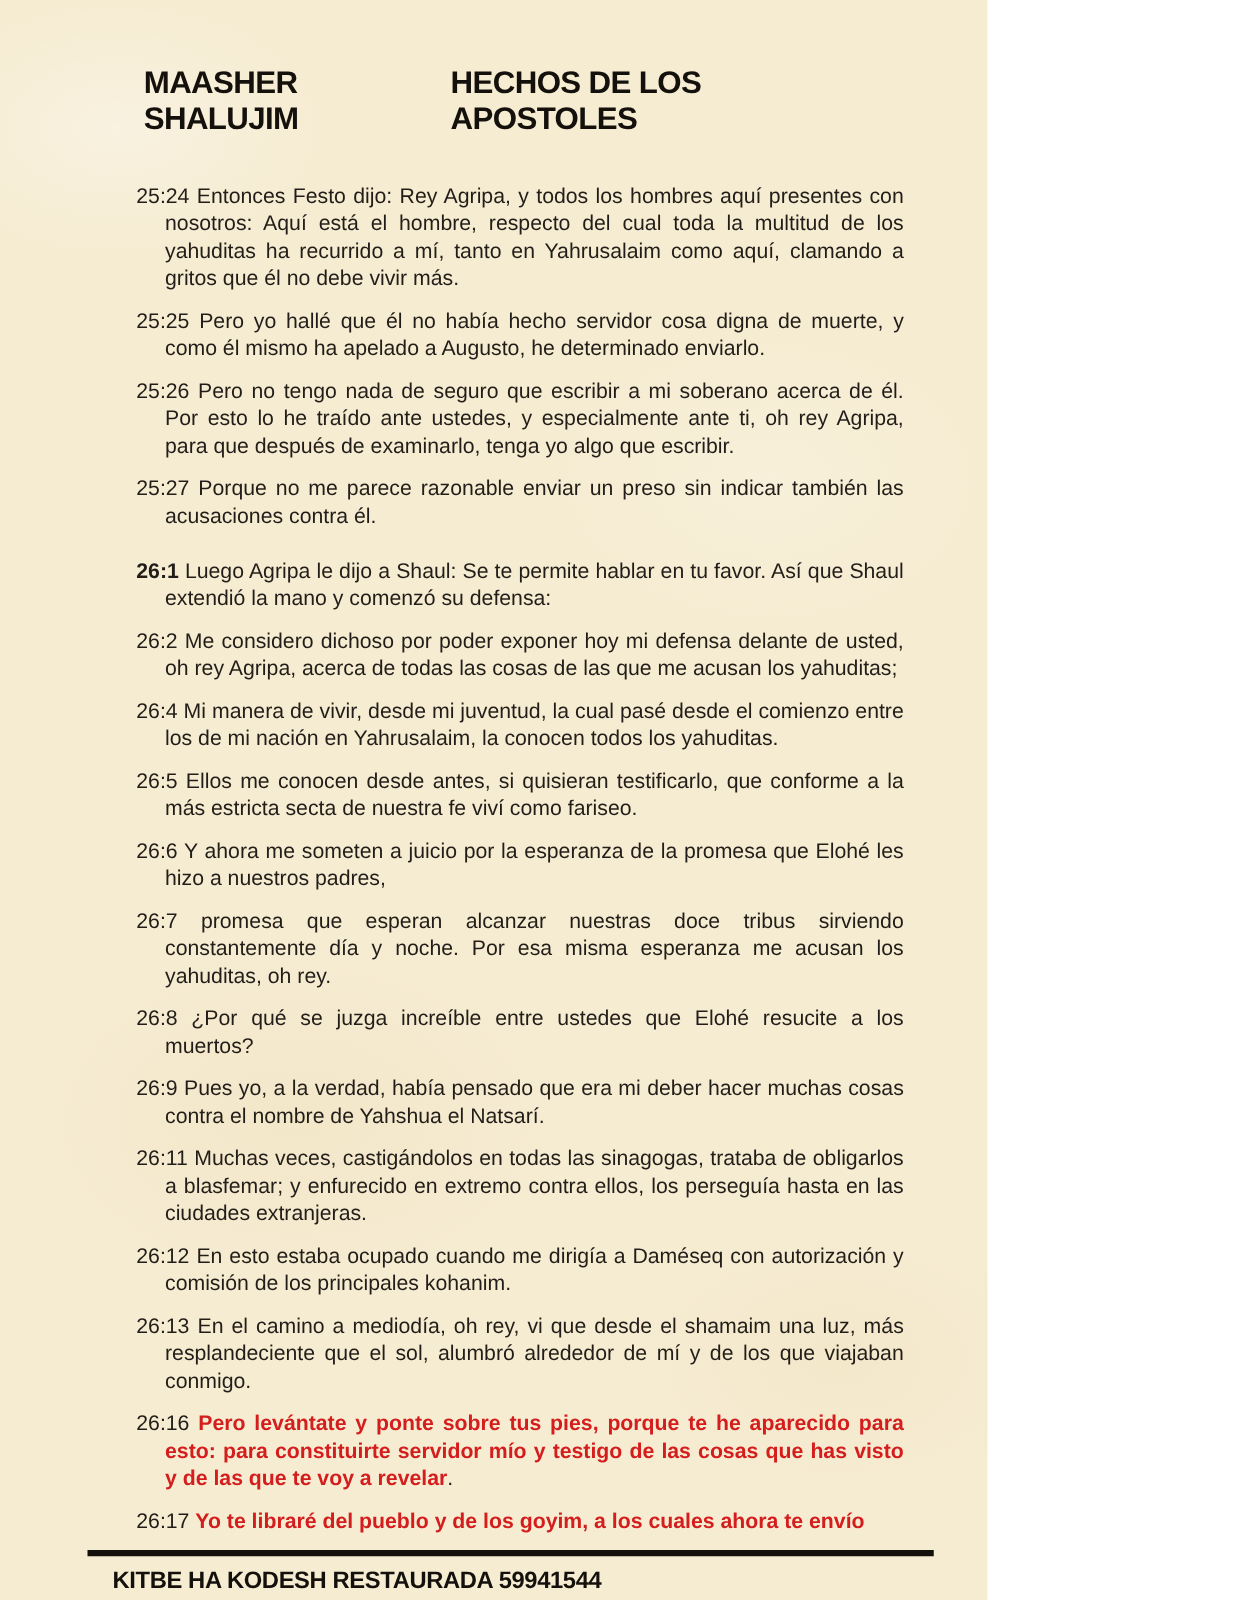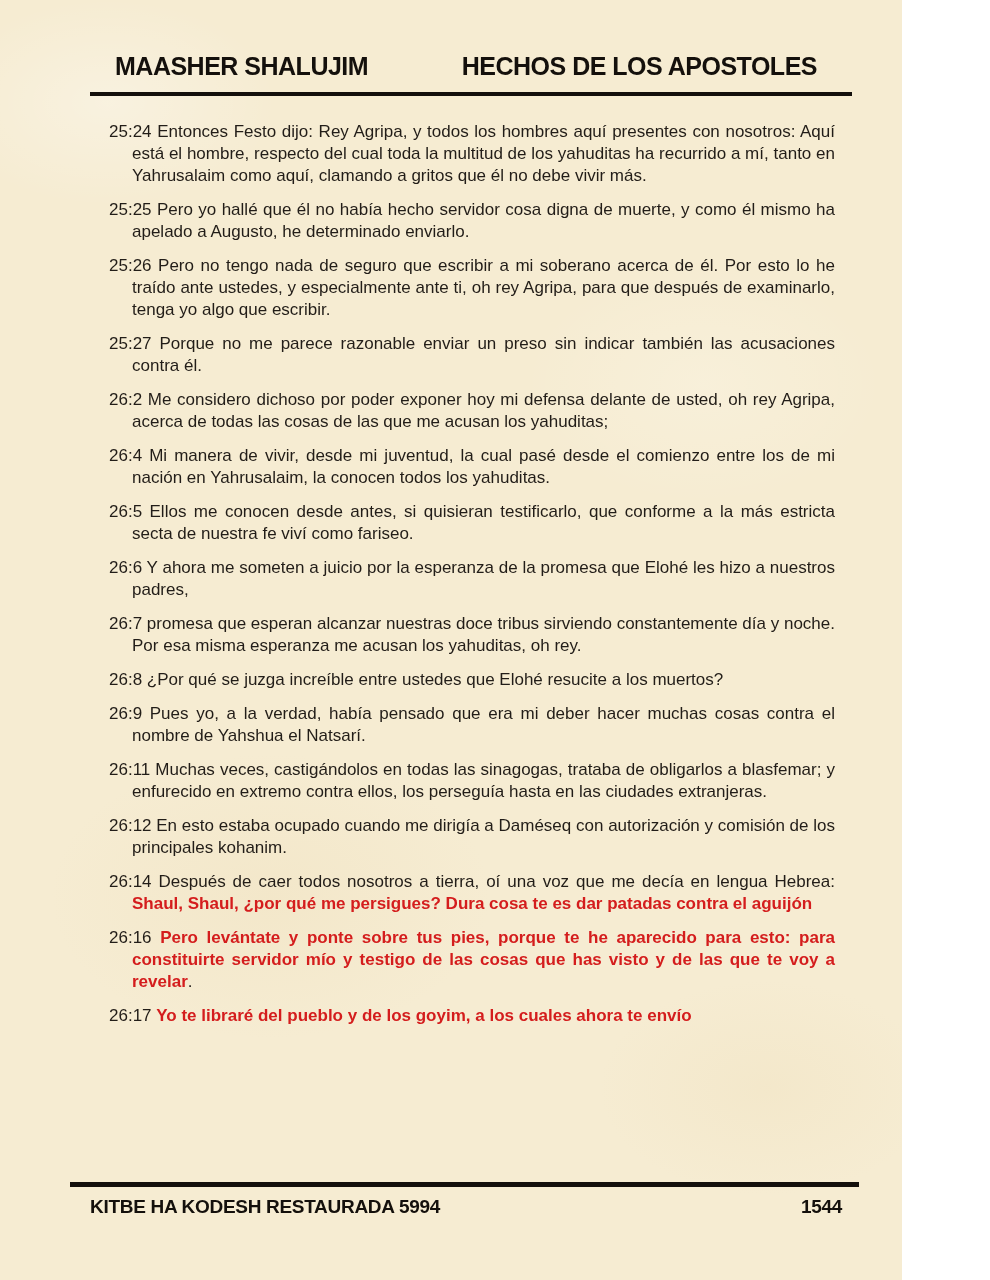--- a/index.html
+++ b/index.html
@@ -2,21 +2,21 @@
 <html><head>
 <meta charset="utf-8">
 <style>
   html,body { margin:0; padding:0; }
   body {
     width:990px; height:1280px;
     font-family:"Liberation Sans", sans-serif;
     overflow:hidden;
   }
   .page {
-    width:902px; height:1280px;
+    width:790px; height:1280px;
     box-sizing:border-box;
     background-color:#f6ecd2;
     background-image:
       radial-gradient(ellipse 260px 160px at 12% 8%,  rgba(255,255,255,0.30), rgba(255,255,255,0) 65%),
       radial-gradient(ellipse 300px 200px at 78% 30%, rgba(255,253,245,0.22), rgba(255,255,255,0) 60%),
       radial-gradient(ellipse 340px 220px at 30% 70%, rgba(228,206,158,0.16), rgba(228,206,158,0) 65%),
       radial-gradient(ellipse 280px 180px at 85% 85%, rgba(228,206,158,0.14), rgba(228,206,158,0) 60%);
     display:flex; flex-direction:column;
   }
   .header-row {
@@ -42,21 +42,21 @@
   .vnum { white-space:nowrap; }
   .vnum.bold { font-weight:bold; }
   .seg-red { color:#d41d1d; font-weight:bold; }
   .footer { margin-top:auto; padding-bottom:62px; }
   .footer-rule {
     height:5px; background:#14100c;
     margin:0 43px 0 70px;
   }
   .footer-row {
     margin:9px 60px 0 90px;
-    display:flex; justify-content:space-between; align-items:baseline;
+    display:flex; align-items:baseline;
     font-weight:bold; font-size:19px; letter-spacing:-0.3px;
     color:#14100c;
   }
 </style>
 </head>
 <body>
 
 <div class="page">
 
   <div class="header-row">
@@ -65,30 +65,31 @@
   </div>
 
   <div class="header-rule"></div>
 
   <div class="body-text" id="verses-container">
 
   <p class="verse"><span class="vnum">25:24 </span><span class="seg-normal">Entonces Festo dijo: Rey Agripa, y todos los hombres aquí presentes con nosotros: Aquí está el hombre, respecto del cual toda la multitud de los yahuditas ha recurrido a mí, tanto en Yahrusalaim como aquí, clamando a gritos que él no debe vivir más.</span></p>
       <p class="verse"><span class="vnum">25:25 </span><span class="seg-normal">Pero yo hallé que él no había hecho servidor cosa digna de muerte, y como él mismo ha apelado a Augusto, he determinado enviarlo.</span></p>
       <p class="verse"><span class="vnum">25:26 </span><span class="seg-normal">Pero no tengo nada de seguro que escribir a mi soberano acerca de él. Por esto lo he traído ante ustedes, y especialmente ante ti, oh rey Agripa, para que después de examinarlo, tenga yo algo que escribir.</span></p>
       <p class="verse"><span class="vnum">25:27 </span><span class="seg-normal">Porque no me parece razonable enviar un preso sin indicar también las acusaciones contra él.</span></p>
+      <p class="verse chapter-start"><span class="vnum bold">26:1 </span><span class="seg-normal">Luego Agripa le dijo a Shaul: Se te permite hablar en tu favor. Así que Shaul extendió la mano y comenzó su defensa:</span></p>
       <p class="verse"><span class="vnum">26:2 </span><span class="seg-normal">Me considero dichoso por poder exponer hoy mi defensa delante de usted, oh rey Agripa, acerca de todas las cosas de las que me acusan los yahuditas;</span></p>
       <p class="verse"><span class="vnum">26:4 </span><span class="seg-normal">Mi manera de vivir, desde mi juventud, la cual pasé desde el comienzo entre los de mi nación en Yahrusalaim, la conocen todos los yahuditas.</span></p>
       <p class="verse"><span class="vnum">26:5 </span><span class="seg-normal">Ellos me conocen desde antes, si quisieran testificarlo, que conforme a la más estricta secta de nuestra fe viví como fariseo.</span></p>
       <p class="verse"><span class="vnum">26:6 </span><span class="seg-normal">Y ahora me someten a juicio por la esperanza de la promesa que Elohé les hizo a nuestros padres,</span></p>
       <p class="verse"><span class="vnum">26:7 </span><span class="seg-normal">promesa que esperan alcanzar nuestras doce tribus sirviendo constantemente día y noche. Por esa misma esperanza me acusan los yahuditas, oh rey.</span></p>
       <p class="verse"><span class="vnum">26:8 </span><span class="seg-normal">¿Por qué se juzga increíble entre ustedes que Elohé resucite a los muertos?</span></p>
       <p class="verse"><span class="vnum">26:9 </span><span class="seg-normal">Pues yo, a la verdad, había pensado que era mi deber hacer muchas cosas contra el nombre de Yahshua el Natsarí.</span></p>
       <p class="verse"><span class="vnum">26:11 </span><span class="seg-normal">Muchas veces, castigándolos en todas las sinagogas, trataba de obligarlos a blasfemar; y enfurecido en extremo contra ellos, los perseguía hasta en las ciudades extranjeras.</span></p>
       <p class="verse"><span class="vnum">26:12 </span><span class="seg-normal">En esto estaba ocupado cuando me dirigía a Daméseq con autorización y comisión de los principales kohanim.</span></p>
-      <p class="verse"><span class="vnum">26:14 </span><span class="seg-normal">Después de caer todos nosotros a tierra, oí una voz que me decía en lengua Hebrea: </span><span class="seg-red">Shaul, Shaul, ¿por qué me persigues? Dura cosa te es dar patadas contra el aguijón</span></p>
+      <p class="verse"><span class="vnum">26:13 </span><span class="seg-normal">En el camino a mediodía, oh rey, vi que desde el shamaim una luz, más resplandeciente que el sol, alumbró alrededor de mí y de los que viajaban conmigo.</span></p>
       <p class="verse"><span class="vnum">26:16 </span><span class="seg-red">Pero levántate y ponte sobre tus pies, porque te he aparecido para esto: para constituirte servidor mío y testigo de las cosas que has visto y de las que te voy a revelar</span><span class="seg-normal">.</span></p>
       <p class="verse"><span class="vnum">26:17 </span><span class="seg-red">Yo te libraré del pueblo y de los goyim, a los cuales ahora te envío</span></p>
     </div>
 
   <div class="footer">
     <div class="footer-rule"></div>
     <div class="footer-row">
       <span>KITBE HA KODESH RESTAURADA  5994</span>
       <span>1544</span>
     </div>

